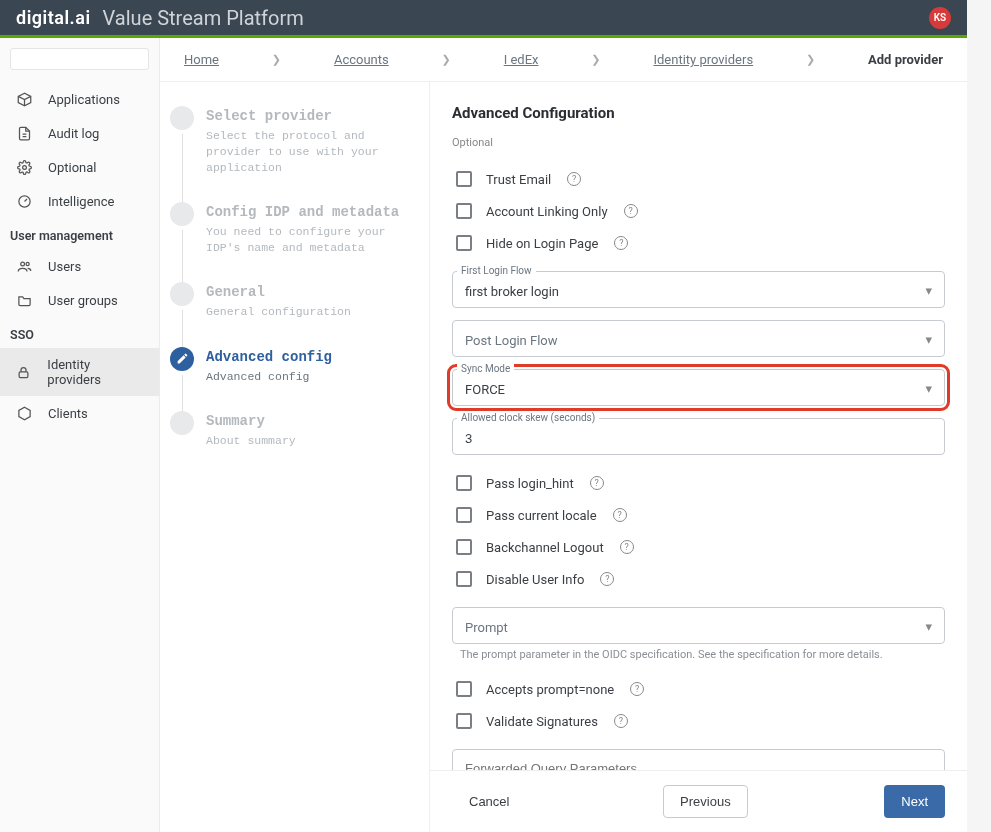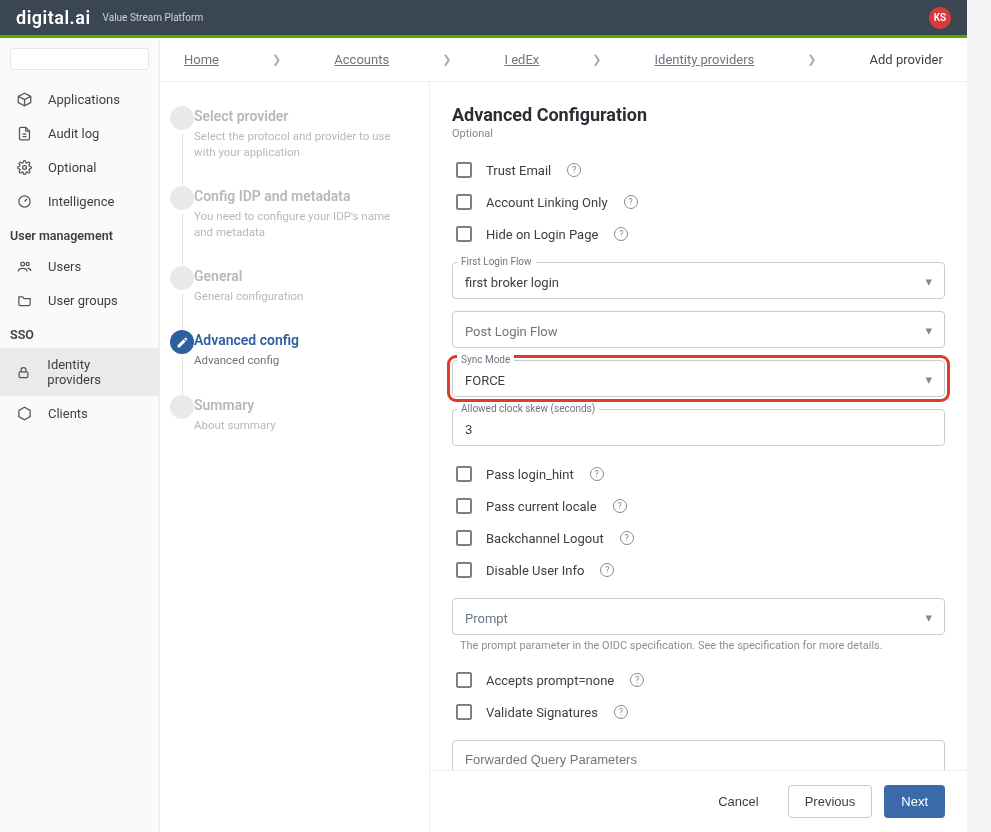--- a/index.html
+++ b/index.html
@@ -1,66 +1,66 @@
 <!DOCTYPE html>
 <html><head>
 <meta charset="utf-8">
 <style>
   * { box-sizing: border-box; margin: 0; padding: 0; }
   html, body { height: 100%; font-family: -apple-system, BlinkMacSystemFont, "Segoe UI", Roboto, sans-serif; font-size: 13px; color: #333; background: #f5f5f5; }
   .app { display: flex; flex-direction: column; height: 832px; width: 967px; overflow: hidden; background:#fff;}
   .topbar { background: #3a4652; color: #fff; height: 38px; display: flex; align-items: center; padding: 0 16px; border-bottom: 3px solid #5aa700; }
   .brand { font-size: 18px; font-weight: 600; letter-spacing: .5px; margin-right: 12px; display:flex; align-items:center;}
-  .platform { color: #d0d4d8; font-size: 10px; }
+  .platform { color: #d0d4d8; font-size: 20px; }
   .spacer { flex: 1; }
   .avatar { width: 22px; height: 22px; border-radius: 50%; background: #d73a3a; color:#fff; font-size:10px; display:flex; align-items:center; justify-content:center; font-weight:600;}
   .body { display:flex; flex:1; overflow:hidden; }
   .sidebar { width: 160px; background: #fafafa; border-right: 1px solid #ececec; padding-top: 6px; }
   .org-chip { margin: 4px 10px 12px; height:22px; background:#fff; border:1px solid #e5e5e5; border-radius:3px;}
   .nav-item { display:flex; align-items:center; padding: 9px 16px; color:#3a3f45; cursor:pointer; gap:16px;}
   .nav-item.active { background:#eaeaea; }
   .nav-section { padding: 10px 10px 6px; font-size: 12.5px; font-weight:600; color:#3a3f45;}
   .nav-icon { width:16px; height:16px; display:inline-flex; align-items:center; justify-content:center; color:#555;}
   .nav-icon svg { width:15px; height:15px; }
   .main { flex:1; display:flex; flex-direction:column; overflow:hidden; background:#fff;}
   .breadcrumbs { display:flex; align-items:center; gap:12px; padding: 14px 24px; border-bottom: 1px solid #eee; font-size:13px;justify-content:space-between;}
   .bc-link { color:#6b7680; text-decoration:underline; cursor:pointer;}
   .bc-sep { color:#aaa; font-size:11px;}
-  .bc-current { color:#3a3f45; font-weight:400;}
+  .bc-current { color:#3a3f45; font-weight:700;}
   .content { flex:1; display:flex; overflow:hidden;}
   .steps { width: 270px; border-right:1px solid #eee; padding: 24px 20px 24px 10px; }
-  .step { display:flex; gap:0; margin-bottom: 26px; position:relative;}
+  .step { display:flex; gap:12px; margin-bottom: 26px; position:relative;font-family:Liberation Mono, monospace;}
   .step .line { position:absolute; left:12px; top:28px; bottom:-26px; width:1px; background:#e0e0e0;}
   .step:last-child .line { display:none;}
   .step-dot { width:24px; height:24px; border-radius:50%; background:#e8e9ea; flex-shrink:0; display:flex; align-items:center; justify-content:center;}
   .step.active .step-dot { background:#2e5f9e; color:#fff;}
   .step.active .step-dot svg { width:13px; height:13px; fill:#fff;}
   .step-body { flex:1; padding-top:2px;}
   .step-title { font-weight:600; font-size:14px; color:#b4b9be; margin-bottom:4px;}
   .step.active .step-title { color:#2e5f9e;}
   .step-desc { font-size:11.5px; color:#b4b9be; line-height:1.4;}
   .step.active .step-desc { color:#6b7680;}
   .form-area { flex:1; display:flex; flex-direction:column; overflow:hidden;}
   .form-scroll { flex:1; overflow-y:auto; padding: 22px 22px 10px;}
-  .section-title { font-size:18px; font-weight:700; color:#2a2e33; margin-bottom:2px;}
+  .section-title { font-size:15px; font-weight:700; color:#2a2e33; margin-bottom:14px;}
   .section-sub { font-size:11px; color:#888; margin-bottom:14px;}
   .check-row { display:flex; align-items:center; gap:14px; padding: 8px 4px;}
   .checkbox { width:16px; height:16px; border:2px solid #7a7f85; border-radius:2px; cursor:pointer; flex-shrink:0;}
   .check-label { font-size:13px; color:#3a3f45;}
   .help { width:14px; height:14px; border:1.2px solid #888; border-radius:50%; display:inline-flex; align-items:center; justify-content:center; font-size:9px; color:#888; cursor:pointer; margin-left:2px;}
   .field-wrap { position:relative; margin: 12px 0;}
   .select { width:100%; border:1px solid #c7cbcf; border-radius:4px; padding: 12px 34px 8px 12px; background:#fff; font-size:13px; color:#3a3f45; cursor:pointer; position:relative;}
   .select.empty { color:#6b7680;}
   .select .floating { position:absolute; top:-7px; left:4px; background:#fff; padding:0 4px; font-size:10px; color:#6b7680;}
   .select .no-float-label { color:#6b7680;}
   .select-caret { position:absolute; right:12px; top:50%; transform:translateY(-50%); color:#888; pointer-events:none;}
   .input { width:100%; border:1px solid #c7cbcf; border-radius:4px; padding: 11px 12px 7px; font-size:13px; color:#3a3f45; background:#fff;}
   .highlight { outline: 3px solid #e03b2a; outline-offset: 2px; border-radius:4px;}
   .helper-text { font-size:11px; color:#8a8f95; margin-top:4px; padding-left:8px;}
-  .footer { display:flex; justify-content:flex-end; align-items:center; gap:12px; padding: 14px 22px; border-top:1px solid #eee;}
+  .footer { display:flex; justify-content:space-between; align-items:center; gap:12px; padding: 14px 22px; border-top:1px solid #eee;}
   .btn { padding: 8px 16px; border-radius:4px; font-size:13px; cursor:pointer; border:1px solid transparent;}
   .btn-text { background:transparent; color:#3a3f45;}
   .btn-outline { background:#fff; border-color:#c7cbcf; color:#3a3f45;}
   .btn-primary { background:#3a6aa8; color:#fff;}
 </style>
 </head>
 <body>
 
 <div class="app">
   <div class="topbar">

